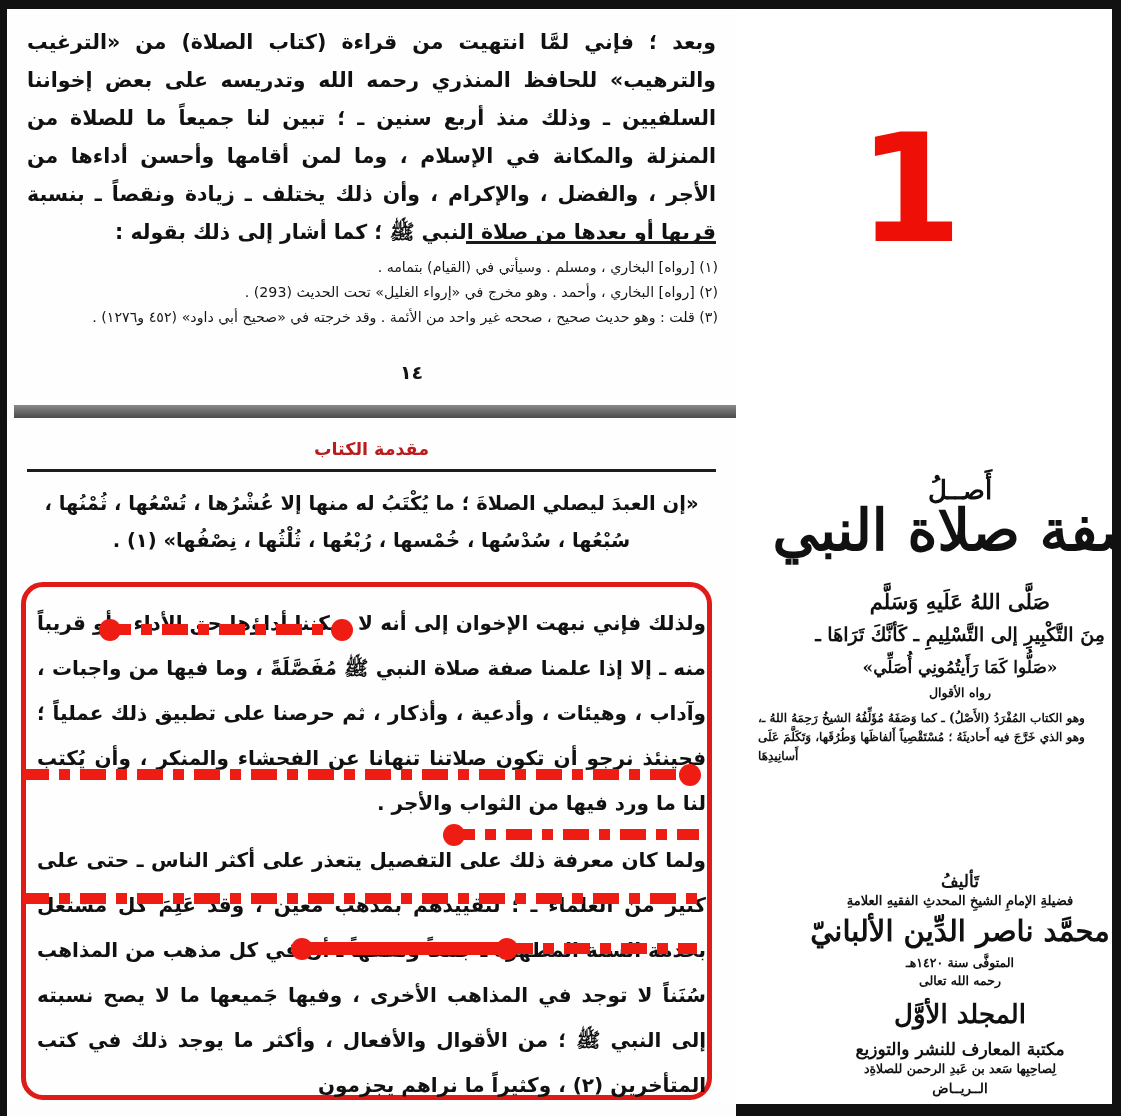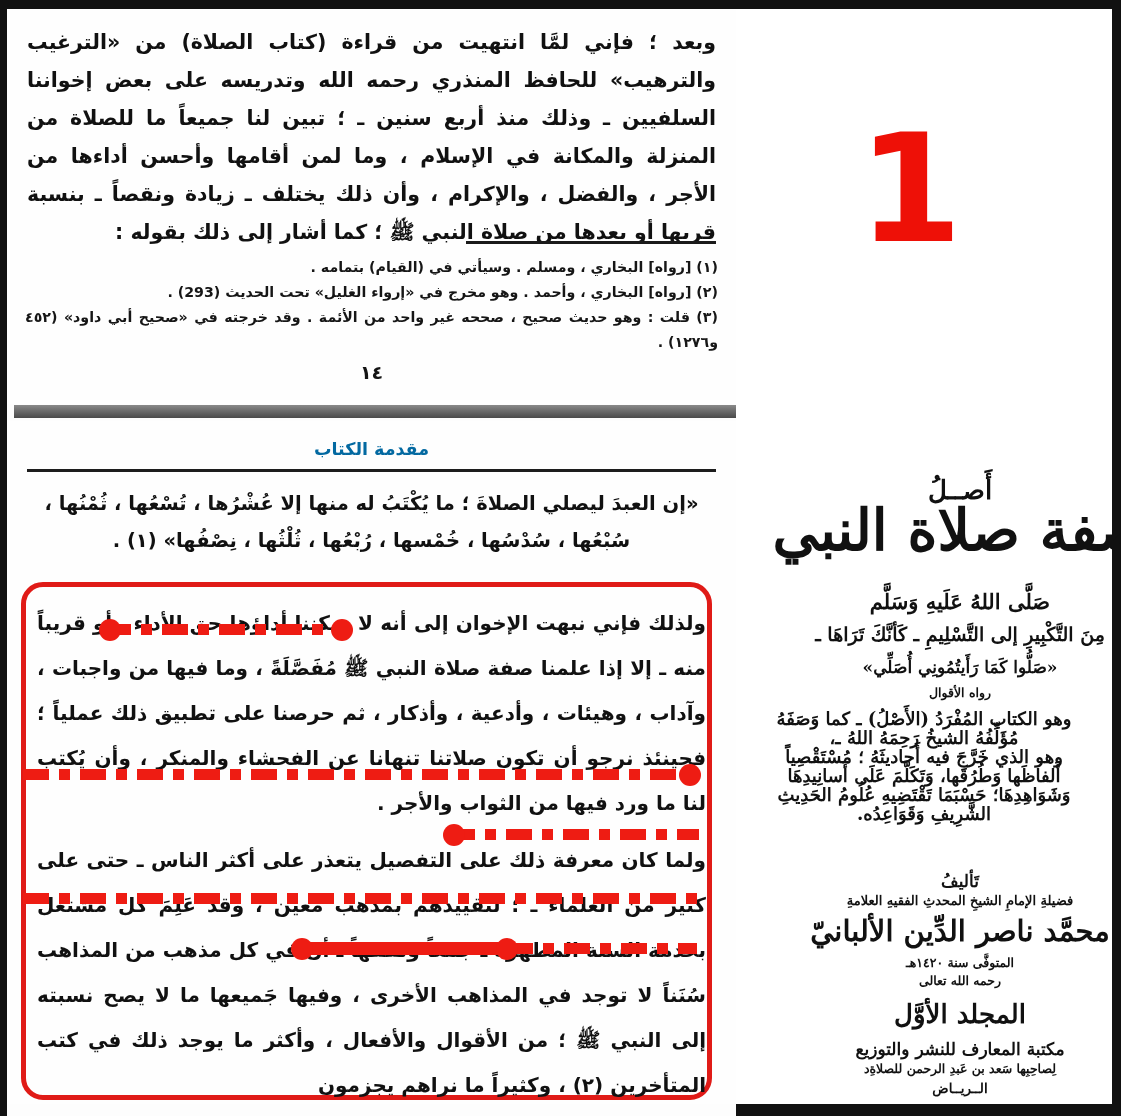--- a/index.html
+++ b/index.html
@@ -81,21 +81,21 @@
   .footnotes {
     position: absolute;
     right: 18px;
     left: 18px;
     font-size: 14.2px;
     line-height: 25px;
     direction: rtl;
     text-align: justify;
     text-align-last: right;
     color: #161616;
-    font-weight: 700;
+    font-weight: 400;
   }
   .footnotes div { margin: 0; }
 
   .folio {
     position: absolute;
     width: 729px;
     left: 0;
     text-align: center;
     font-size: 19px;
     color: #141414;
@@ -103,21 +103,21 @@
   }
 
   
   .running-head {
     position: absolute;
     width: 729px;
     left: 0;
     text-align: center;
     font-size: 17.5px;
     font-weight: 700;
-    color: #0369a1;
+    color: #b91c1c;
     direction: rtl;
   }
   .head-rule {
     position: absolute;
     height: 3px;
     background: #1d1d1d;
   }
 
   .hadith-block {
     position: absolute;
@@ -228,24 +228,24 @@
   .cv-salla      { top: 580px; font-size: 21px; font-weight: 600; }
   .cv-sub        { top: 614px; font-size: 19px; font-weight: 600; }
   .cv-quote      { top: 648px; font-size: 17px; font-weight: 600; }
   .cv-rawah      { top: 676px; font-size: 12.5px; font-weight: 600; }
 
   .cv-desc {
     position: absolute;
     left: 22px;
     right: 22px;
     top: 700px;
-    font-size: 18px;
+    font-size: 12px;
     line-height: 19px;
     direction: rtl;
-    text-align: center;
+    text-align: left;
     color: #121212;
     font-family: "DejaVu Serif", "Liberation Serif", serif;
     font-weight: 600;
   }
   .cv-desc div { margin: 0; }
 
   .cv-taleef    { top: 862px; font-size: 17px; font-weight: 700; }
   .cv-honor     { top: 884px; font-size: 13px; font-weight: 600; }
   .cv-author    { top: 905px; font-size: 29px; font-weight: 700; }
   .cv-died      { top: 946px; font-size: 12.5px; font-weight: 600; }
@@ -275,21 +275,21 @@
       </div>
 
       <div class="foot-rule" style="right:20px; top:232px; width:250px;"></div>
 
       <div class="footnotes arabic" style="top:246px;">
         <div>(١) [رواه] البخاري ، ومسلم . وسيأتي في (القيام) بتمامه .</div>
         <div>(٢) [رواه] البخاري ، وأحمد . وهو مخرج في «إرواء الغليل» تحت الحديث (293) .</div>
         <div>(٣) قلت : وهو حديث صحيح ، صححه غير واحد من الأئمة . وقد خرجته في «صحيح أبي داود» (٤٥٢ و١٢٧٦) .</div>
       </div>
 
-      <div class="folio arabic" style="top:352px;">١٤</div>
+      <div class="folio arabic" style="top:352px;padding-left:40px;">١٤</div>
     </div>
 
     <div class="scan-page lower">
 
       <div class="running-head arabic" style="top:18px;">مقدمة الكتاب</div>
 
       <div class="head-rule" style="left:20px; right:20px; top:48px;"></div>
 
       <div class="hadith-block arabic" style="top:64px;">
         <div>«إن العبدَ ليصلي الصلاةَ ؛ ما يُكْتَبُ له منها إلا عُشْرُها ، تُسْعُها ، ثُمْنُها ،</div>
@@ -337,21 +337,20 @@
     <div class="cover-line cv-asl">أَصــلُ</div>
     <div class="cover-line cv-title">صفة صلاة النبي</div>
     <div class="cover-line cv-salla">صَلَّى اللهُ عَلَيهِ وَسَلَّم</div>
     <div class="cover-line cv-sub">مِنَ التَّكْبِيرِ إلى التَّسْلِيمِ ـ كَأنَّكَ تَرَاهَا ـ</div>
     <div class="cover-line cv-quote">«صَلُّوا كَمَا رَأَيتُمُونِي أُصَلِّي»</div>
     <div class="cover-line cv-rawah">رواه الأقوال</div>
 
     <div class="cv-desc">
       <div>وهو الكتاب المُفْرَدُ (الأَصْلُ) ـ كما وَصَفَهُ مُؤَلِّفُهُ الشيخُ رَحِمَهُ اللهُ ـ،</div>
       <div>وهو الذي خَرَّجَ فيه أَحاديثَهُ ؛ مُسْتَقْصِياً أَلفاظَها وَطُرُقَها، وَتَكَلَّمَ عَلَى أَسانِيدِهَا</div>
-      <div>وَشَوَاهِدِهَا؛ حَسْبَمَا تَقْتَضِيهِ عُلُومُ الحَدِيثِ الشَّرِيفِ وَقَوَاعِدُه.</div>
     </div>
 
     <div class="cover-line cv-taleef">تَأليفُ</div>
     <div class="cover-line cv-honor">فضيلةِ الإمامِ الشيخِ المحدثِ الفقيهِ العلامةِ</div>
     <div class="cover-line cv-author">محمَّد ناصر الدِّين الألبانيّ</div>
     <div class="cover-line cv-died">المتوفَّى سنة ١٤٢٠هـ</div>
     <div class="cover-line cv-rahimah">رحمه الله تعالى</div>
     <div class="cover-line cv-volume">المجلد الأوَّل</div>
     <div class="cover-line cv-pub">مكتبة المعارف للنشر والتوزيع</div>
     <div class="cover-line cv-pubowner">لِصاحِبِها سَعد بن عَبدِ الرحمن للصلاةِد</div>

